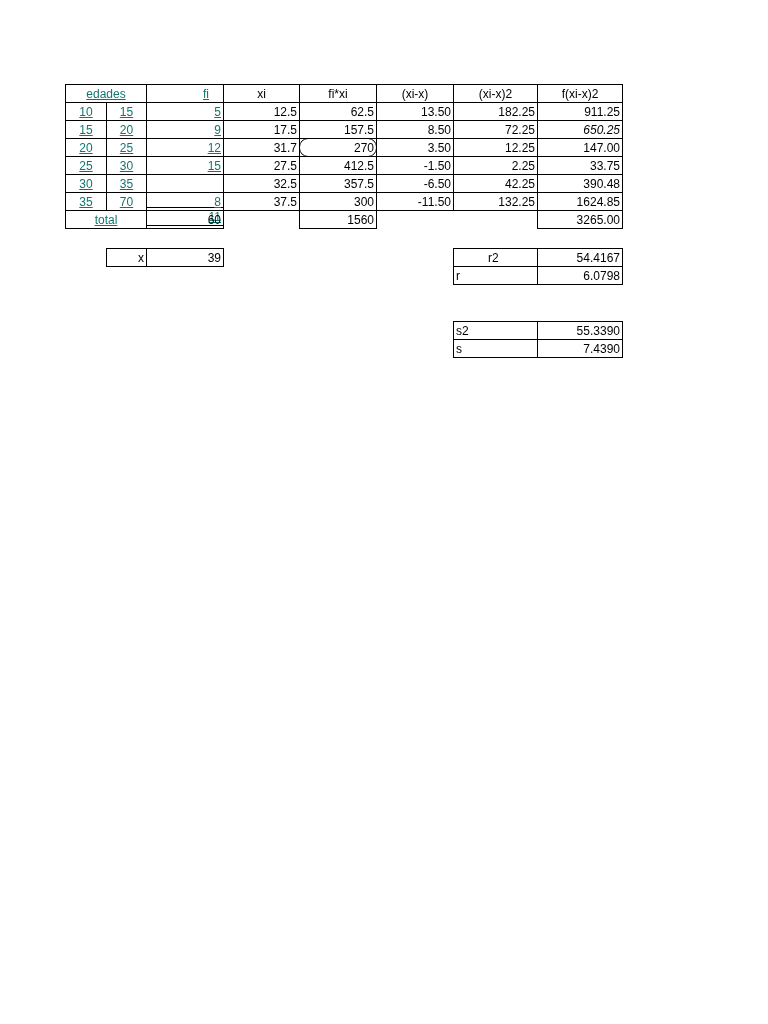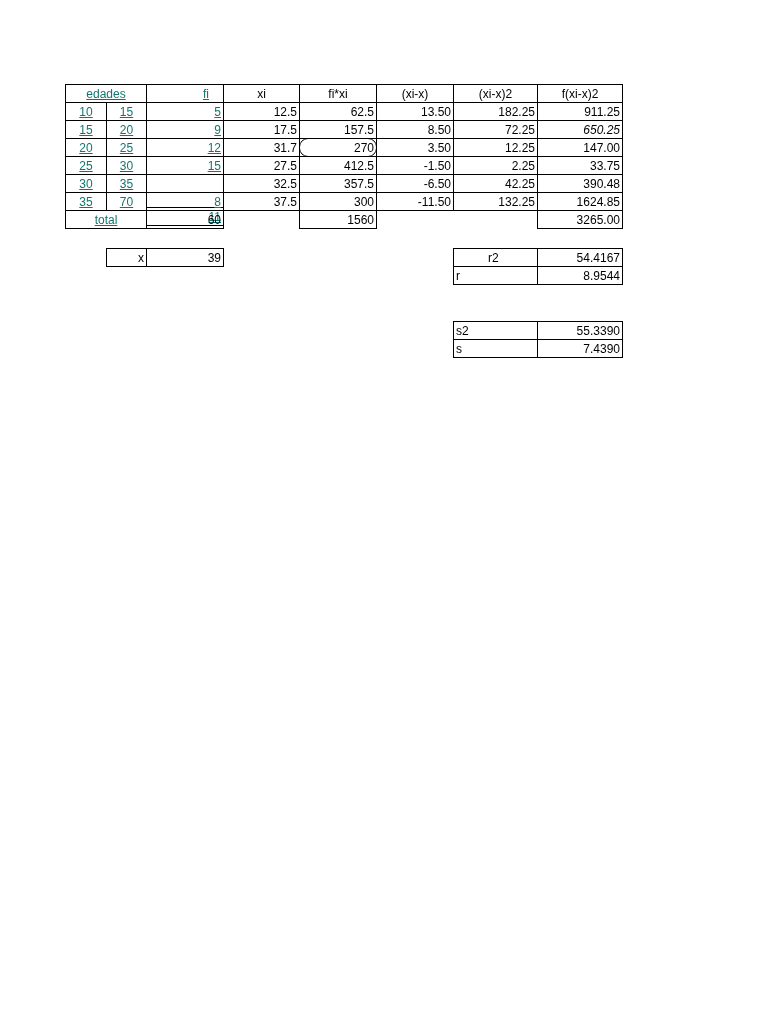--- a/index.html
+++ b/index.html
@@ -81,18 +81,18 @@
 <div class="cell b r" style="left:146px;top:210px;width:78px;">60</div>
 <div class="cell b r" style="left:299px;top:210px;width:78px;">1560</div>
 <div class="cell b r" style="left:537px;top:210px;width:86px;">3265.00</div>
 
 <div class="cell b r" style="left:106px;top:248px;width:41px;">x</div>
 <div class="cell b r" style="left:146px;top:248px;width:78px;">39</div>
 
 <div class="cell b l" style="left:453px;top:248px;width:85px;padding-left:34px;">r2</div>
 <div class="cell b r" style="left:537px;top:248px;width:86px;">54.4167</div>
 <div class="cell b l" style="left:453px;top:266px;width:85px;">r</div>
-<div class="cell b r" style="left:537px;top:266px;width:86px;">8.9544</div>
+<div class="cell b r" style="left:537px;top:266px;width:86px;">6.0798</div>
 
 <div class="cell b l" style="left:453px;top:321px;width:85px;">s2</div>
 <div class="cell b r" style="left:537px;top:321px;width:86px;">55.3390</div>
 <div class="cell b l" style="left:453px;top:339px;width:85px;">s</div>
 <div class="cell b r" style="left:537px;top:339px;width:86px;">7.4390</div>
 
 </body></html>

